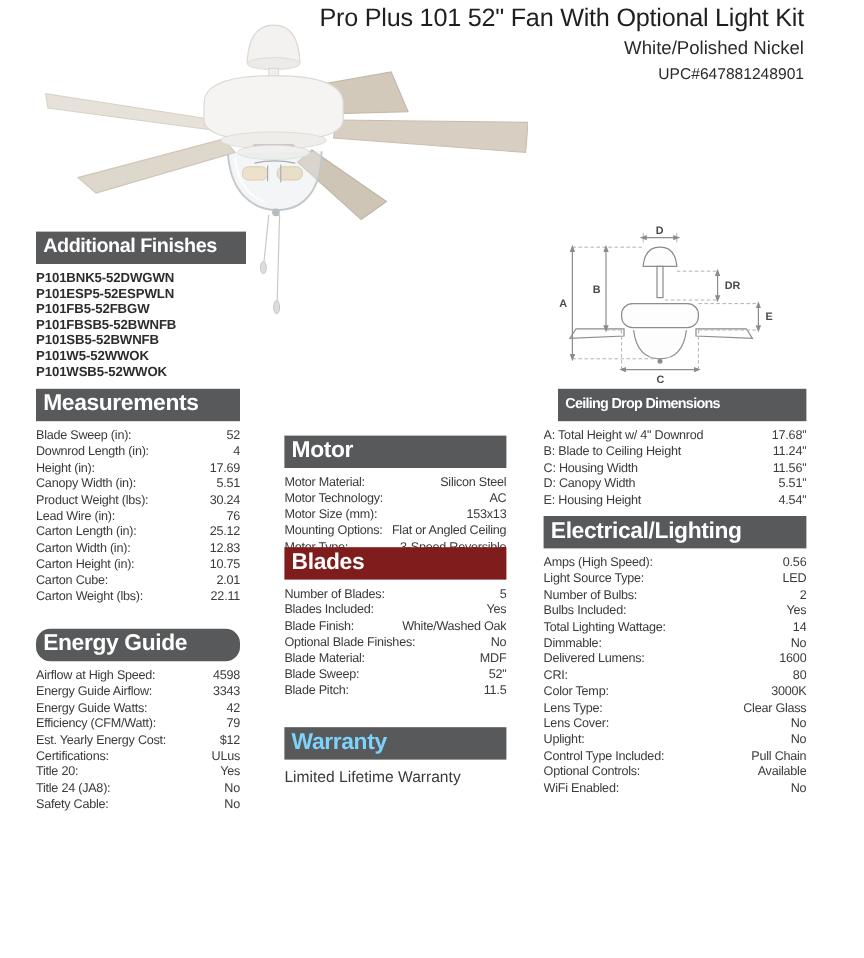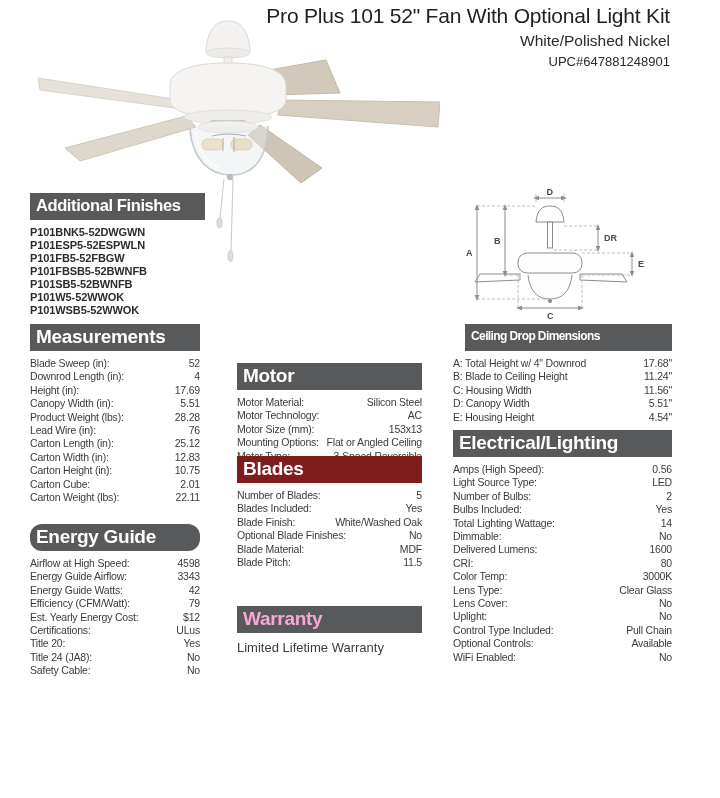--- a/index.html
+++ b/index.html
@@ -148,21 +148,21 @@
         <div class="spec-row">
           <span class="lbl">Height (in):</span>
           <span class="val">17.69</span>
         </div>
         <div class="spec-row">
           <span class="lbl">Canopy Width (in):</span>
           <span class="val">5.51</span>
         </div>
         <div class="spec-row">
           <span class="lbl">Product Weight (lbs):</span>
-          <span class="val">28.28</span>
+          <span class="val">30.24</span>
         </div>
         <div class="spec-row">
           <span class="lbl">Lead Wire (in):</span>
           <span class="val">76</span>
         </div>
         <div class="spec-row">
           <span class="lbl">Carton Length (in):</span>
           <span class="val">25.12</span>
         </div>
         <div class="spec-row">
@@ -270,27 +270,31 @@
         </div>
         <div class="spec-row">
           <span class="lbl">Optional Blade Finishes:</span>
           <span class="val">No</span>
         </div>
         <div class="spec-row">
           <span class="lbl">Blade Material:</span>
           <span class="val">MDF</span>
         </div>
         <div class="spec-row">
+          <span class="lbl">Blade Sweep:</span>
+          <span class="val">52"</span>
+        </div>
+        <div class="spec-row">
           <span class="lbl">Blade Pitch:</span>
           <span class="val">11.5</span>
         </div>
       </div>
     </section>
   <section class="spec" style="left:237px;top:606px;width:185px;" data-section="warranty">
-      <div class="spec-header" style="background: rgb(88, 89, 91); color: #f9a8d4;">Warranty</div>
+      <div class="spec-header" style="background: rgb(88, 89, 91); color: #7dd3fc;">Warranty</div>
       <div class="spec-body">
         <div class="warranty-text">Limited Lifetime Warranty</div>
       </div>
     </section>
   <section class="spec" style="left:453px;top:324px;width:219px;" data-section="ceiling_drop">
       <div class="spec-header" style="background: rgb(88, 89, 91); color: rgb(255, 255, 255);">Ceiling Drop Dimensions</div>
       <div class="spec-body">
         <div class="spec-row">
           <span class="lbl">A: Total Height w/ 4" Downrod</span>
           <span class="val">17.68"</span>

